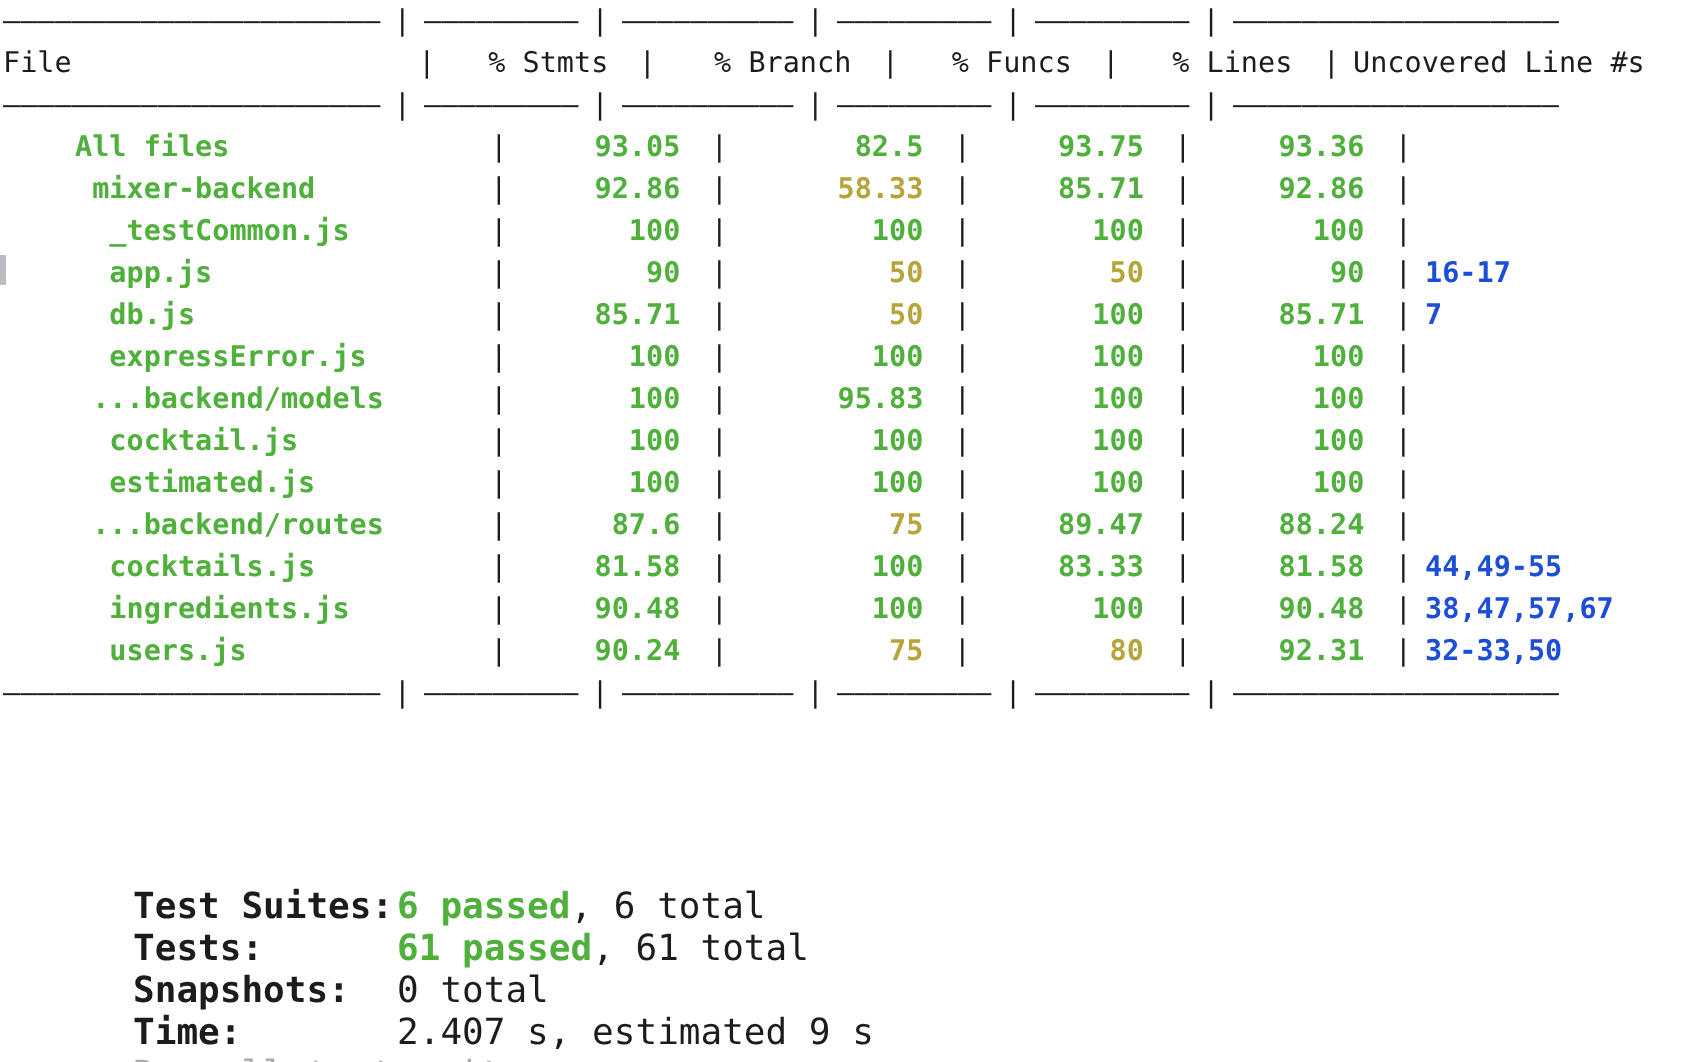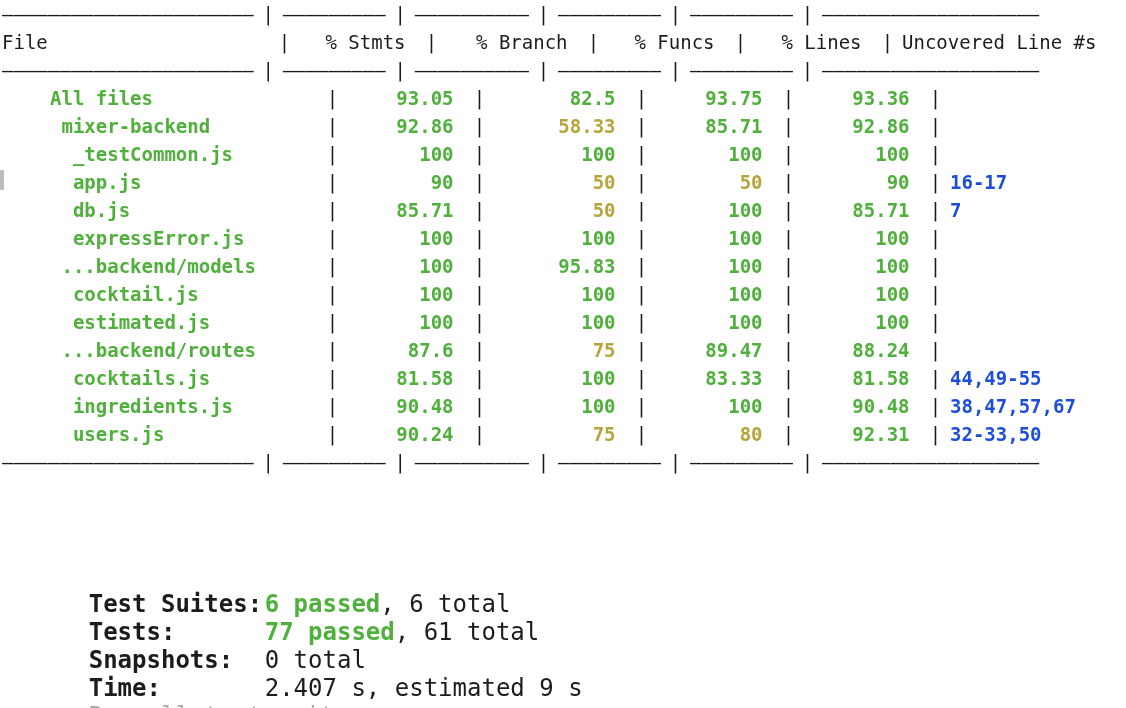--- a/index.html
+++ b/index.html
@@ -130,21 +130,21 @@
 
   <div id="edge-artifact"></div>
 
   <div id="summary">
 
     <div class="sum-row">
       <span class="sum-label">Test Suites:</span><span class="sum-pass">6 passed</span><span class="sum-rest">, 6 total</span>
     </div>
 
     <div class="sum-row">
-      <span class="sum-label">Tests:</span><span class="sum-pass">77 passed</span><span class="sum-rest">, 61 total</span>
+      <span class="sum-label">Tests:</span><span class="sum-pass">61 passed</span><span class="sum-rest">, 61 total</span>
     </div>
 
     <div class="sum-row">
       <span class="sum-label">Snapshots:</span><span class="sum-rest">0 total</span>
     </div>
 
     <div class="sum-row">
       <span class="sum-label">Time:</span><span class="sum-rest">2.407 s, estimated 9 s</span>
     </div>
 

